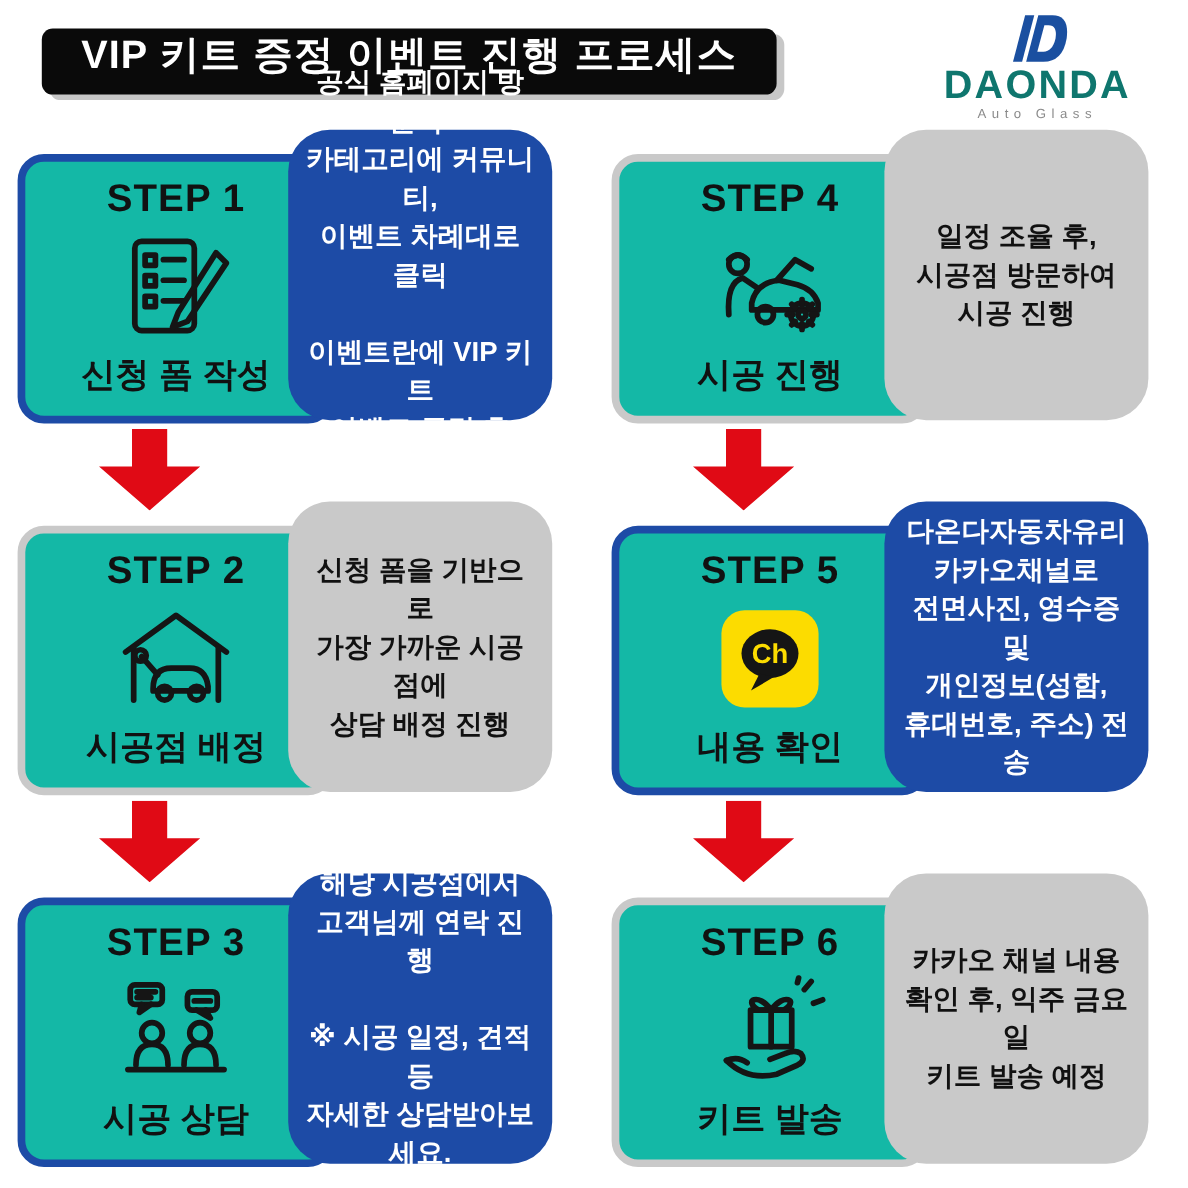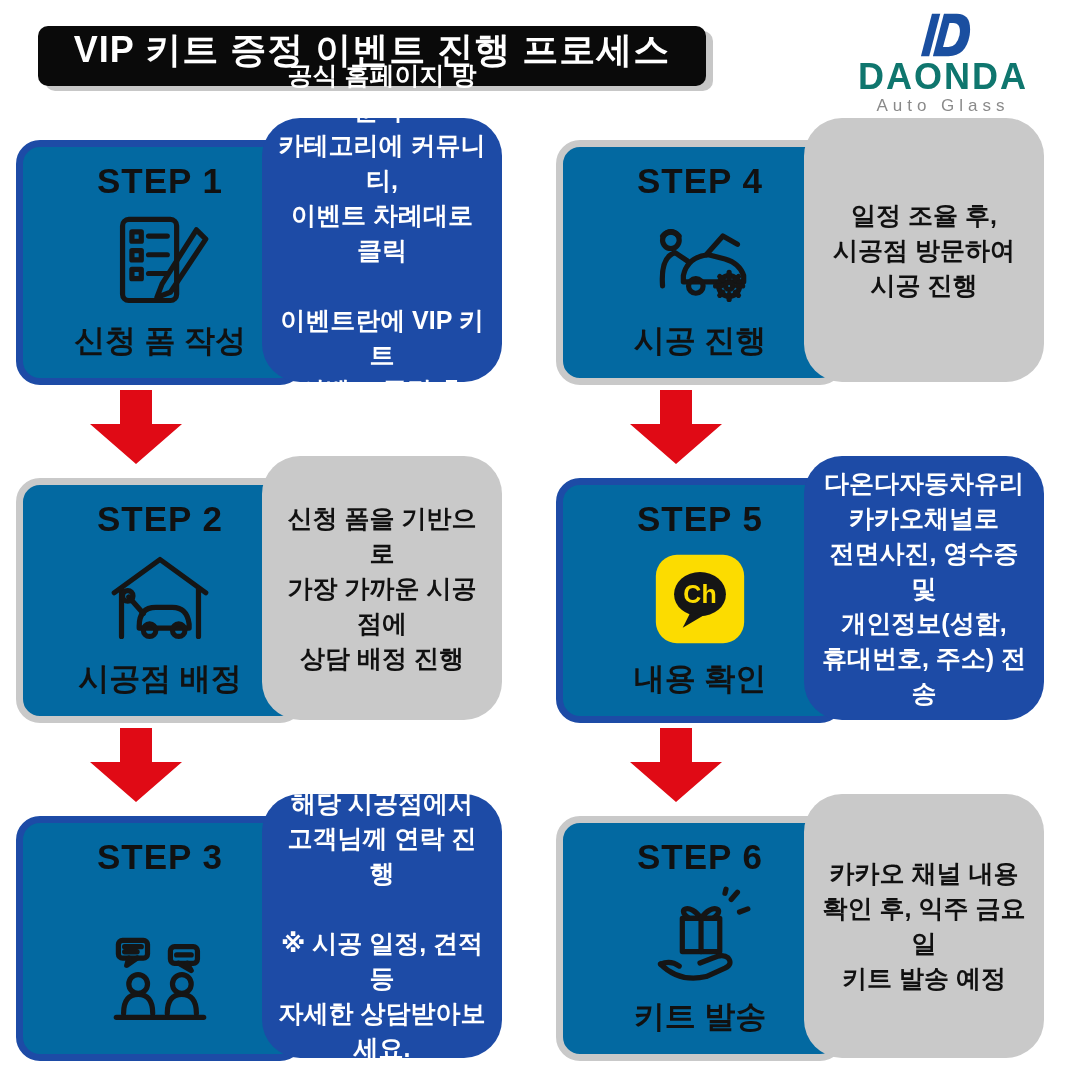--- a/index.html
+++ b/index.html
@@ -11,24 +11,24 @@
   .banner{
     position:absolute;left:38px;top:26px;width:668px;height:60px;
     background:#0a0a0a;border-radius:10px;
     display:flex;align-items:flex-start;justify-content:center;
     box-shadow:7px 5px 0 rgba(0,0,0,.22);
   }
   .banner span{color:#ffffff;font-size:36px;font-weight:bold;letter-spacing:1px;}
   .logo{position:absolute;right:22px;top:12px;width:230px;text-align:center;}
   .logo .glyph{display:block;margin:0 auto 0 auto;width:56px;height:46px;}
   .brand-name{color:#0f766e;font-weight:bold;font-size:36px;letter-spacing:2px;line-height:1.05;}
-  .brand-sub{color:#8a8a8a;font-size:17px;letter-spacing:5px;margin-top:0;text-align:center;}
+  .brand-sub{color:#8a8a8a;font-size:12px;letter-spacing:5px;margin-top:0;text-align:center;}
   
   .step-card{
-    position:absolute;width:288px;height:245px;background:#0369a1;border-radius:24px;
+    position:absolute;width:288px;height:245px;background:#14b8a6;border-radius:24px;
     display:flex;flex-direction:column;align-items:center;justify-content:space-between;
     padding:14px 8px 16px 8px;box-sizing:border-box;
   }
   .step-card.blue{border:7px solid #1d4ba6;}
   .step-card.gray{border:7px solid #c9c9c9;}
   .step-title{font-size:35px;font-weight:bold;color:#111;letter-spacing:1px;}
   .step-icon{height:112px;display:flex;align-items:center;justify-content:center;}
   .step-label{font-size:31px;font-weight:bold;color:#111;}
   
   .desc{
@@ -178,20 +178,21 @@
         <rect class="li" x="60" y="16" width="26" height="16" rx="4"></rect>
         <path class="li" d="M66 24 H80"></path>
         <path class="li" d="M76 32 L80 39 L68 32"></path>
         <circle class="li" cx="29" cy="52" r="9"></circle>
         <path class="li" d="M15 80 Q15 62 29 62 Q43 62 43 80"></path>
         <circle class="li" cx="71" cy="52" r="9"></circle>
         <path class="li" d="M57 80 Q57 62 71 62 Q85 62 85 80"></path>
         <path class="li" d="M8 84 H92"></path>
       </svg>
     </div>
+    <div class="step-label">시공 상담</div>
   </div>
   <div class="desc blue" style="left:262px;top:794px;">해당 시공점에서
 고객님께 연락 진행
 
 ※ 시공 일정, 견적 등
 자세한 상담받아보세요.</div>
 
   <div class="step-card gray" style="left:556px;top:816px;">
     <div class="step-title">STEP 6</div>
     <div class="step-icon">

